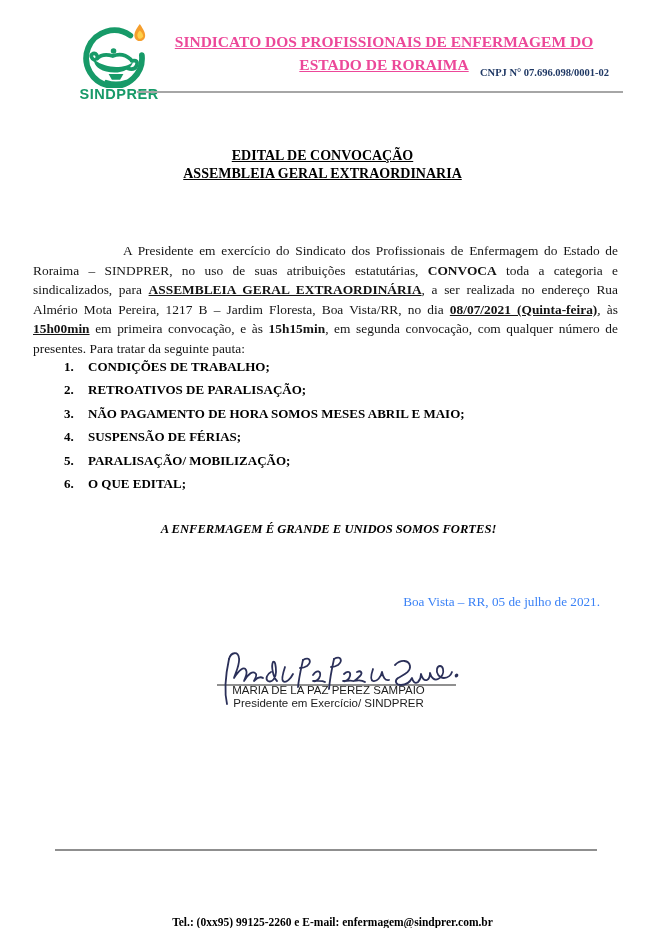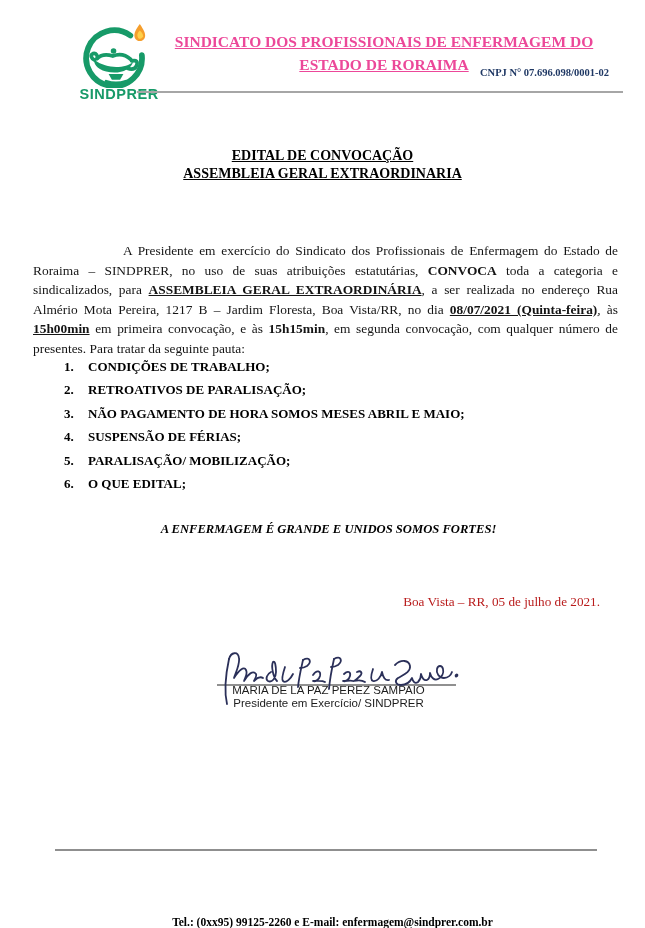--- a/index.html
+++ b/index.html
@@ -44,21 +44,21 @@
   
   .agenda{position:absolute; left:64px; top:360px; width:520px; list-style:none; margin:0; padding:0;}
   .agenda li{display:flex; margin-bottom:9.6px; font-weight:bold; font-size:13px; line-height:13.8px; color:#000;}
   .agenda .num{width:24px; flex:0 0 24px;}
   
   .slogan{
     position:absolute; left:0; top:522px; width:633px; text-align:center;
     font-weight:bold; font-style:italic; font-size:12.6px; color:#000;margin-left:12px;
   }
   .dateline{
-    position:absolute; right:45px; top:594px; font-size:13.2px; color:#b91c1c;
+    position:absolute; right:45px; top:594px; font-size:13.2px; color:#3b82f6;
   }
   
   .signature-block{position:absolute; left:0; top:640px; width:645px; height:85px;margin-left:16px;}
   .signature-block svg{position:absolute; left:197px; top:6px;}
   .signatory-name{
     position:absolute; top:44px; width:100%; text-align:center;
     font-family:"Liberation Sans","DejaVu Sans",sans-serif;
     font-size:11.5px; color:#1c1c1c; transform:translateX(-10px);
   }
   .signatory-role{

